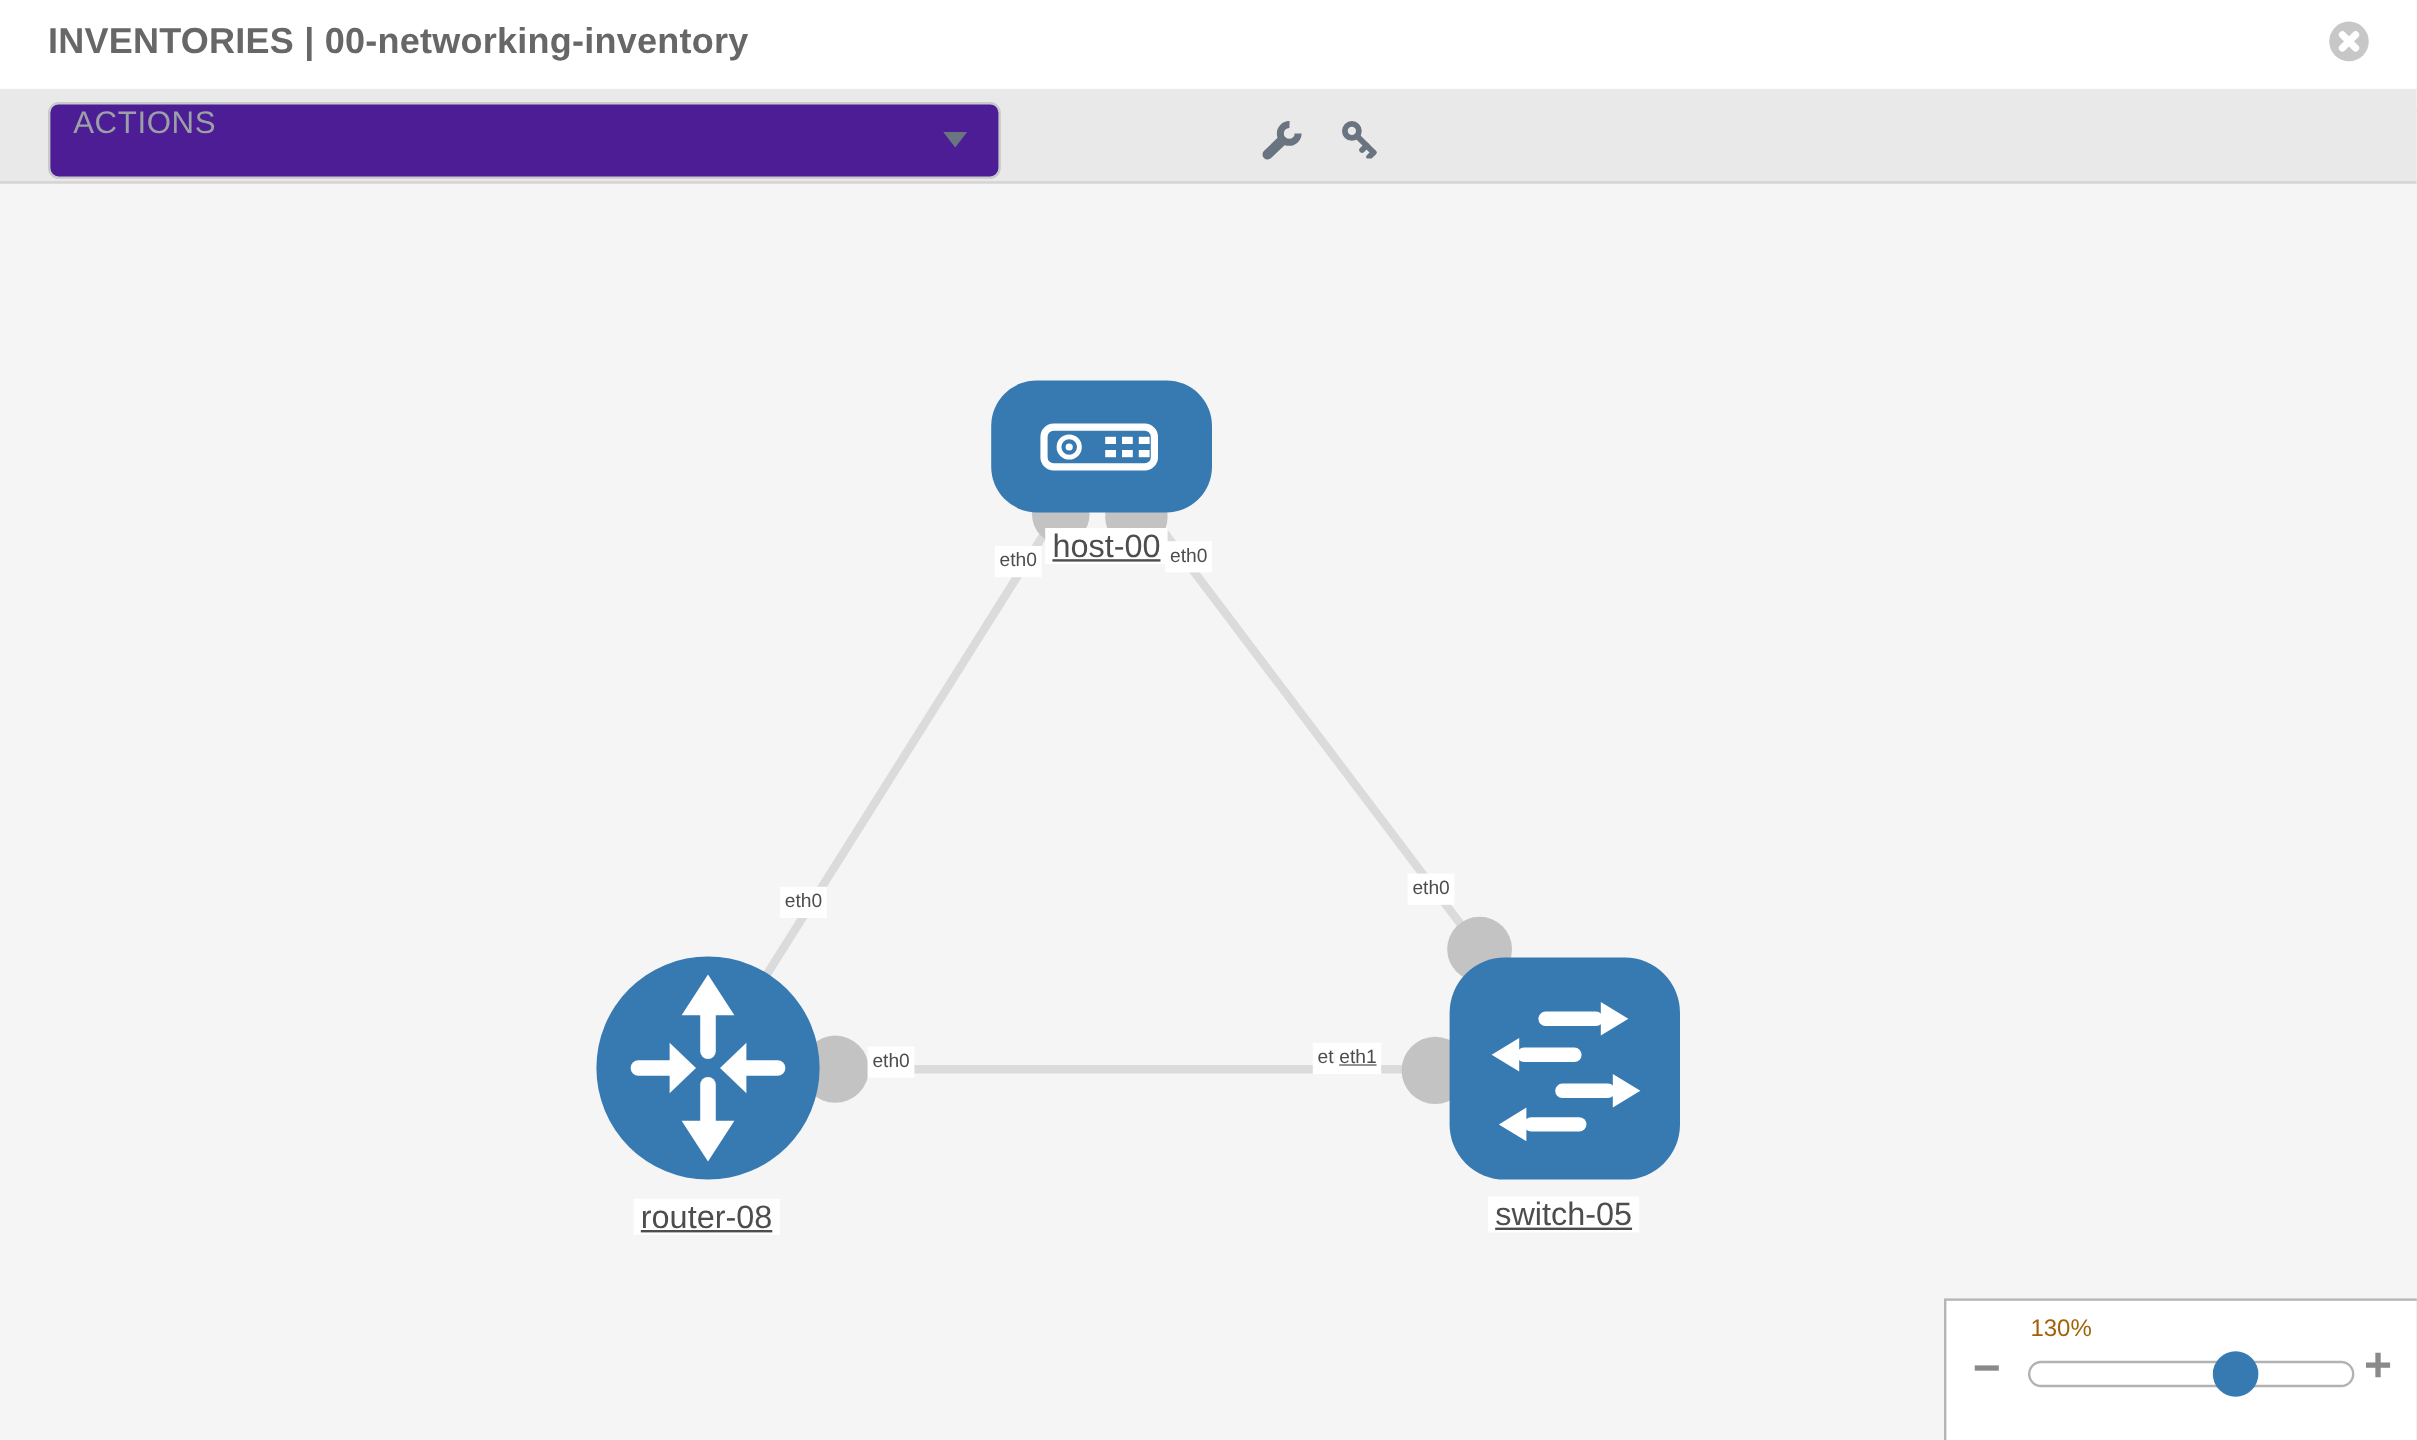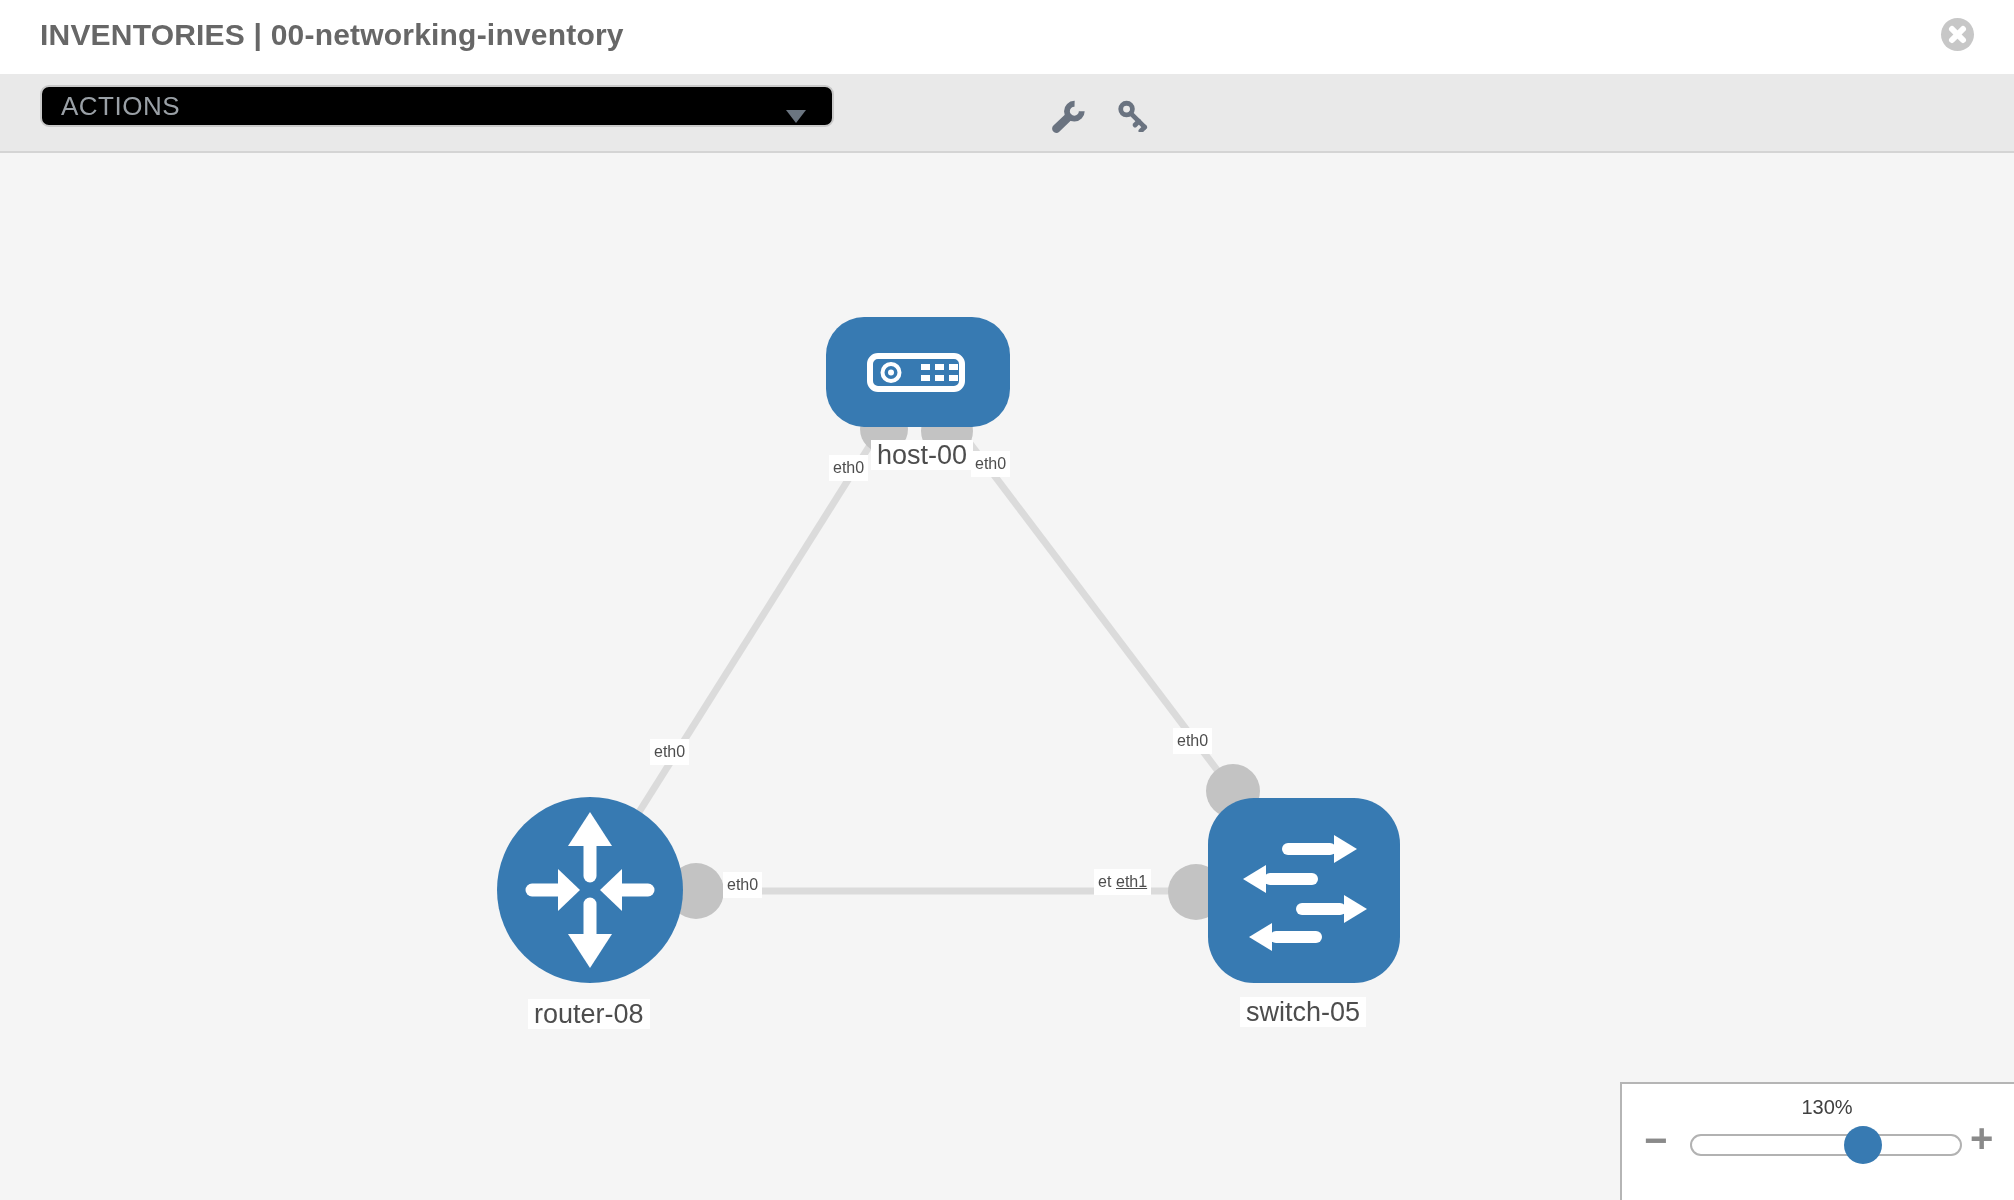--- a/index.html
+++ b/index.html
@@ -22,23 +22,23 @@
     border-radius:50%; background:#c7c7c7; cursor:pointer;
   }
   .close-btn svg { position:absolute; left:0; top:0; }
 
   
   .toolbar {
     position:absolute; left:0; top:74px; width:2014px; height:79px;
     background:#e9e9e9; border-bottom:2px solid #d4d4d4;
   }
   .dd {
-    position:absolute; top:11px; height:42px;
-    background:#000000; border:2px solid #c9c9c9; border-radius:9px;
-    display:flex; align-items:center; cursor:pointer;
+    position:absolute; top:11px; height:64px;
+    background:#4c1d95; border:2px solid #c9c9c9; border-radius:9px;
+    display:flex; cursor:pointer;
   }
   .dd-actions { left:40px;  width:794px; }
   .dd-search  { left:1182px; width:796px; }
   .dd-text {
     padding-left:19px; font-size:26px; color:#9aa0a6; letter-spacing:.5px;
   }
   .dd-caret {
     position:absolute; right:26px; top:23px;
     width:0; height:0; border-left:10px solid transparent;
     border-right:10px solid transparent; border-top:13px solid #6b7580;
@@ -46,35 +46,35 @@
   .tool-icon { position:absolute; top:26px; cursor:pointer; }
   .tool-wrench { left:1050px; }
   .tool-key    { left:1117px; }
 
   
   .canvas { position:absolute; left:0; top:155px; width:2014px; height:1045px; background:#f5f5f5; }
   .topo  { position:absolute; left:0; top:0; }
 
   .nlabel {
     position:absolute; background:#ffffff; color:#4d4d4d;
-    font-size:27px; line-height:30px; padding:0 6px; white-space:nowrap;
+    font-size:27px; line-height:30px; padding:0 6px; white-space:nowrap;text-decoration:underline;
   }
   .ilabel {
     position:absolute; background:#ffffff; color:#4d4d4d;
     font-size:16px; line-height:26px; padding:0 4px; white-space:nowrap;
   }
 
   
   .zoom-panel {
     position:absolute; left:1620px; top:1082px; width:396px; height:120px;
     background:#ffffff; border:2px solid #b5b5b5;
   }
   .zoom-level {
     position:absolute; left:70px; top:12px; width:270px;
-    text-align:center; font-size:20px; color:#404040;
+    text-align:left; font-size:20px; color:#a16207;
   }
   .zoom-minus, .zoom-plus {
     position:absolute; color:#8a8a8a; font-weight:bold; cursor:pointer;
     font-size:40px; line-height:40px; user-select:none;
   }
   .zoom-minus { left:22px; top:36px; }
   .zoom-plus  { left:348px; top:34px; }
   .zoom-track {
     position:absolute; left:68px; top:50px; width:272px; height:22px;
     background:#ffffff; border:2px solid #b2b2b2; border-radius:12px; cursor:pointer;

